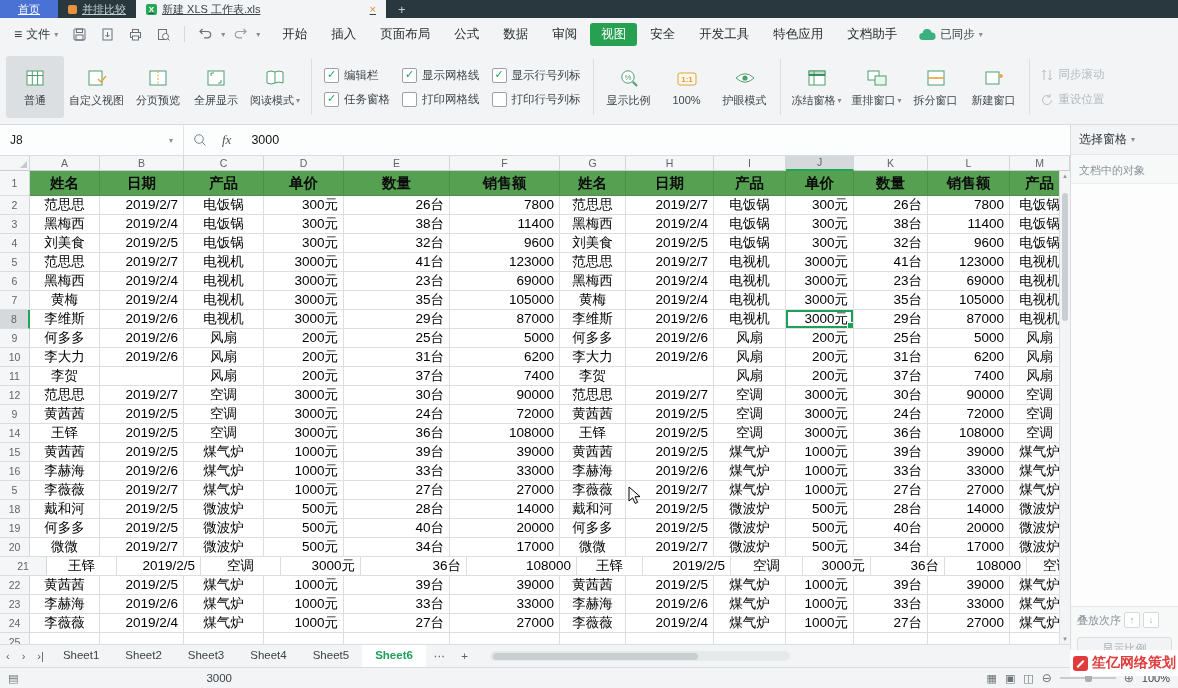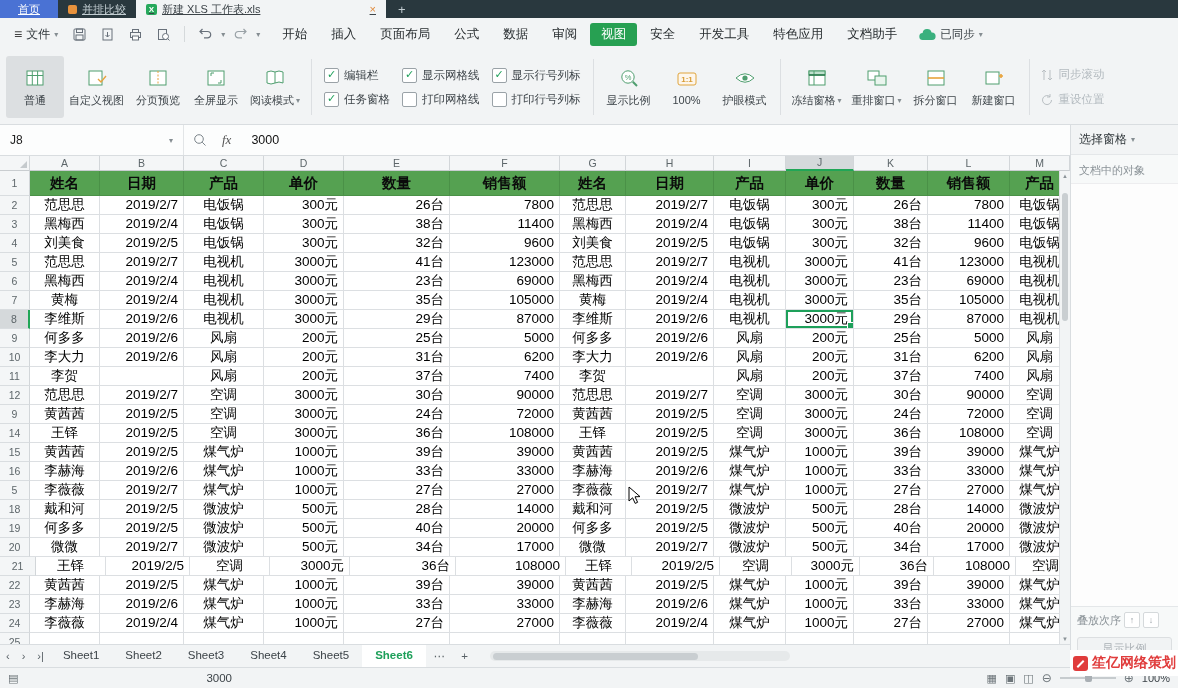--- a/index.html
+++ b/index.html
@@ -743,21 +743,21 @@
               <div class="gc a-right" style="width: 110px;">17000</div>
               <div class="gc a-center" style="width: 66px;">微微</div>
               <div class="gc a-right" style="width: 88px;">2019/2/7</div>
               <div class="gc a-center" style="width: 72px;">微波炉</div>
               <div class="gc a-right" style="width: 68px;">500元</div>
               <div class="gc a-right" style="width: 74px;">34台</div>
               <div class="gc a-right" style="width: 82px;">17000</div>
               <div class="gc a-center" style="width: 60px;">微波炉</div>
             </div>
             <div class="g-row">
-              <div class="rn" style="width: 36px;">21</div>
+              <div class="rn" style="width: 47px;">21</div>
               <div class="gc a-center" style="width: 70px;">王铎</div>
               <div class="gc a-right" style="width: 84px;">2019/2/5</div>
               <div class="gc a-center" style="width: 80px;">空调</div>
               <div class="gc a-right" style="width: 80px;">3000元</div>
               <div class="gc a-right" style="width: 106px;">36台</div>
               <div class="gc a-right" style="width: 110px;">108000</div>
               <div class="gc a-center" style="width: 66px;">王铎</div>
               <div class="gc a-right" style="width: 88px;">2019/2/5</div>
               <div class="gc a-center" style="width: 72px;">空调</div>
               <div class="gc a-right" style="width: 68px;">3000元</div>

